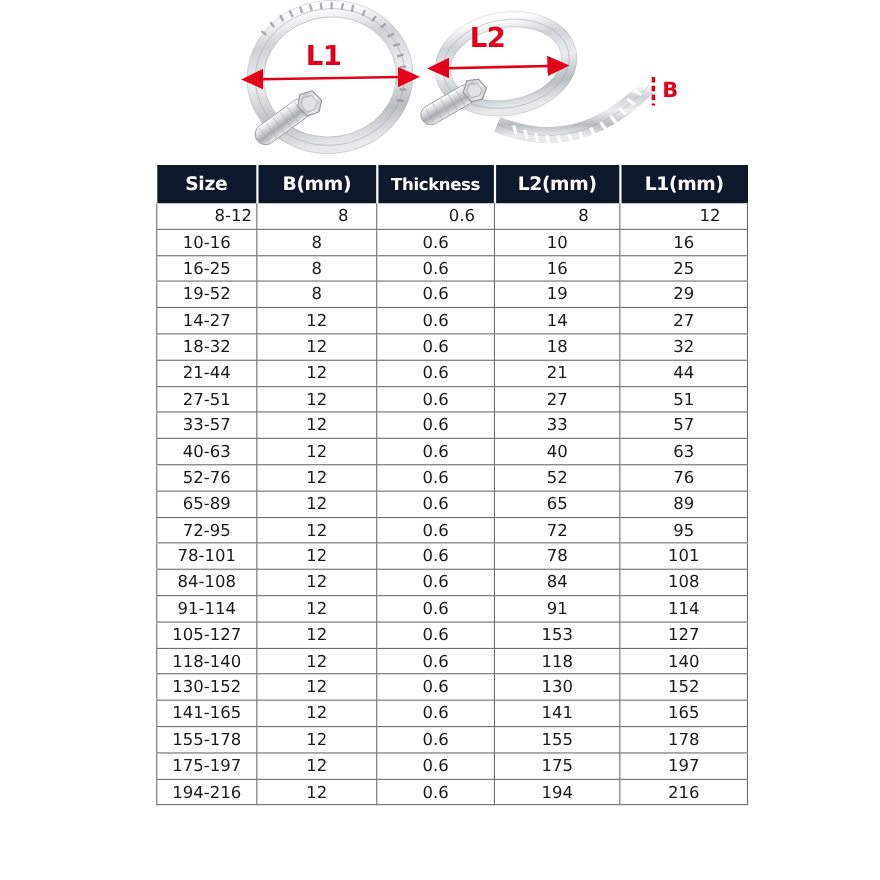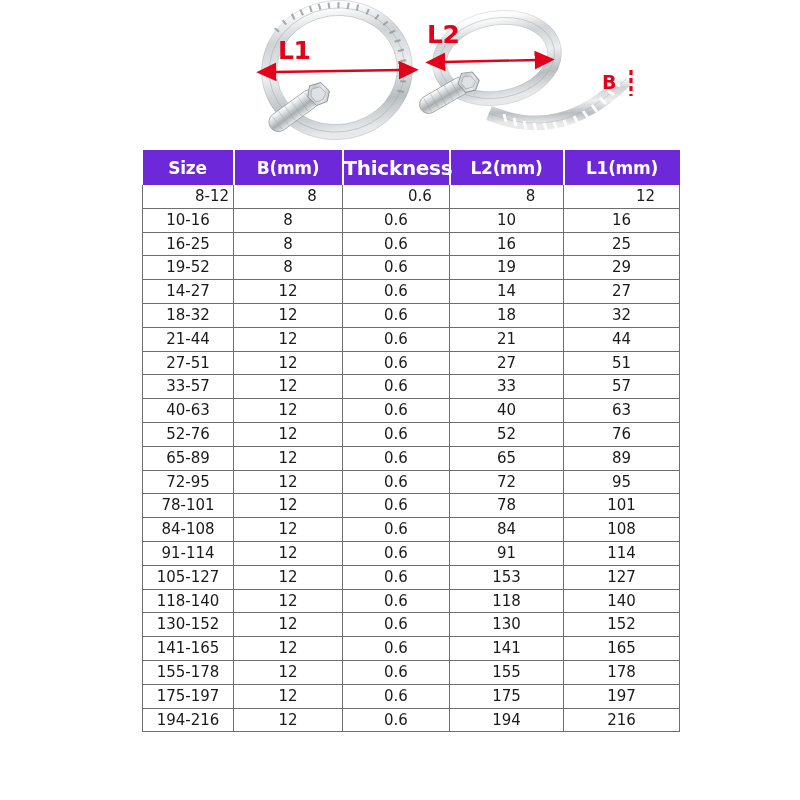--- a/index.html
+++ b/index.html
@@ -15,21 +15,20 @@
     overflow: hidden;
   }
 
   
   #photo-area {
     position: absolute;
     left: 0;
     top: 0;
     width: 687px;
     height: 148px;
-    padding-left: 37px;
   }
   #photo-area svg { display: block; }
 
   .dim-label {
     position: absolute;
     color: #e2001a;
     font-weight: bold;
     font-family: "DejaVu Sans", sans-serif;
     letter-spacing: -0.5px;
     line-height: 1;
@@ -50,33 +49,33 @@
     width: 537px;
     table-layout: fixed;
   }
   table.spec col.c-size  { width: 91px; }
   table.spec col.c-b     { width: 109px; }
   table.spec col.c-thick { width: 107px; }
   table.spec col.c-l2    { width: 114px; }
   table.spec col.c-l1    { width: 116px; }
 
   table.spec thead th {
-    background: #6d28d9;
+    background: #0f172a;
     color: #ffffff;
     font-family: "DejaVu Sans", sans-serif;
     font-weight: bold;
     font-size: 17px;
     height: 35px;
     padding: 0;
     text-align: center;
     border-right: 2px solid #ffffff;
     letter-spacing: -0.3px;
   }
   table.spec thead th:last-child { border-right: none; }
-  table.spec thead th.th-thickness { font-size: 20px; }
+  table.spec thead th.th-thickness { font-size: 15px; }
 
   table.spec tbody td {
     height: 22.8px;
     padding: 0;
     text-align: center;
     font-family: "DejaVu Sans", sans-serif;
     font-size: 15px;
     color: #1a1a1a;
     background: #ffffff;
     border-bottom: 1px solid #6e6e6e;

